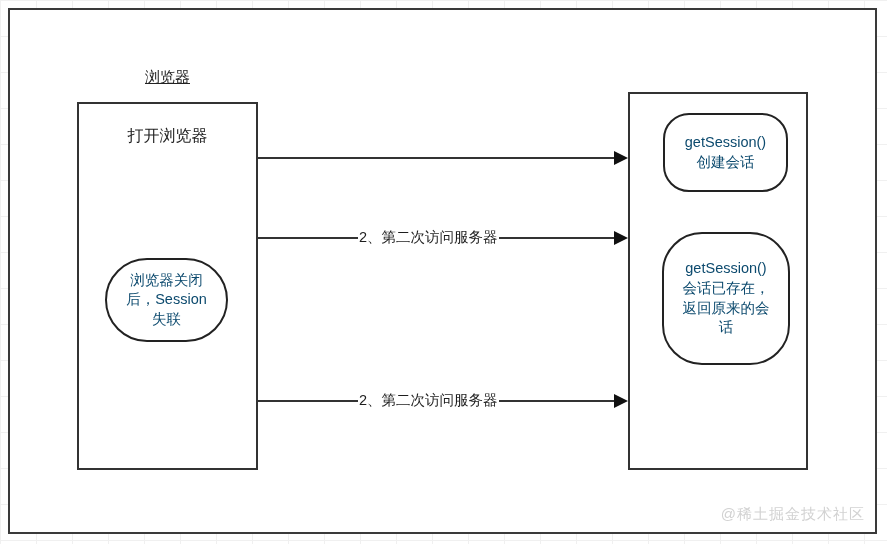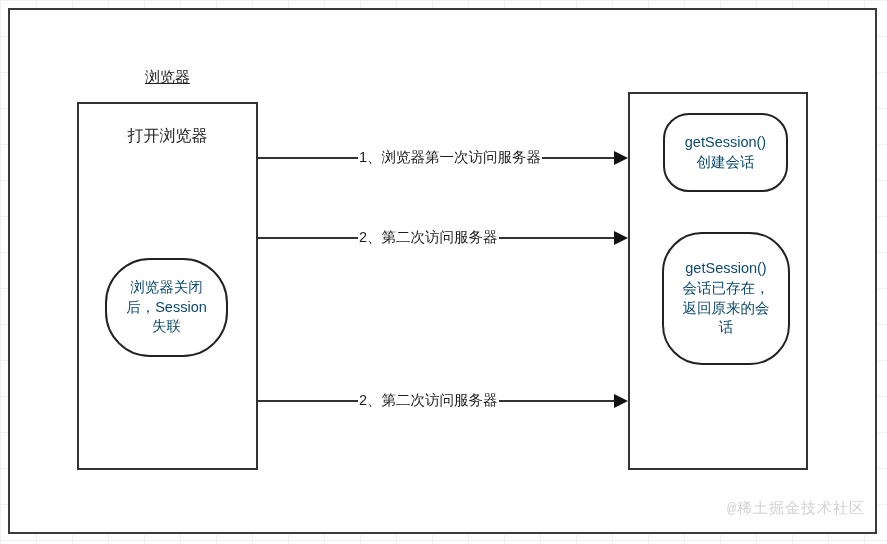--- a/index.html
+++ b/index.html
@@ -99,43 +99,42 @@
     height: 0;
     border-top: 7px solid transparent;
     border-bottom: 7px solid transparent;
     border-left: 14px solid #111111;
     flex: 0 0 auto;
     margin-left: -1px;
   }
   .watermark {
     position: absolute;
     right: 22px;
-    bottom: 26px;
+    bottom: 20px;
     font-size: 15px;
     color: #d2d2d2;
     white-space: nowrap;
     letter-spacing: 1px;
-    font-family: Liberation Mono, monospace;
   }
 </style>
 </head>
 <body>
 
 <div id="canvas">
 
   <div class="frame"></div>
 
   <div class="lane-label" style="left:77px; top:68px; width:181px;text-decoration:underline;">浏览器</div>
 
 
   <div class="lane-box" style="left:77px; top:102px; width:181px; height:368px;">
     <div class="box-title">打开浏览器</div>
   </div>
 
-  <div class="node" style="left:105px; top:258px; width:123px; height:99px; border-radius:45px;">
+  <div class="node" style="left:105px; top:258px; width:123px; height:84px; border-radius:45px;">
     <span class="node-text">浏览器关闭
 后，Session
 失联</span>
   </div>
 
   <div class="lane-box" style="left:628px; top:92px; width:180px; height:378px;"></div>
 
   <div class="node" style="left:663px; top:113px; width:125px; height:79px; border-radius:26px;">
     <span class="node-text">getSession()
 创建会话</span>
@@ -143,21 +142,20 @@
 
   <div class="node" style="left:662px; top:232px; width:128px; height:133px; border-radius:40px;">
     <span class="node-text">getSession()
 会话已存在，
 返回原来的会
 话</span>
   </div>
 
   <div class="flow" style="top:149px;">
     <div class="line-left" style="width:100px;"></div>
-    <div class="flow-label">1、浏览器第一次访问服务器</div>
     <div class="line-right"></div>
     <div class="arrow-head"></div>
   </div>
 
   <div class="flow" style="top:229px;">
     <div class="line-left" style="width:100px;"></div>
     <div class="flow-label">2、第二次访问服务器</div>
     <div class="line-right"></div>
     <div class="arrow-head"></div>
   </div>

